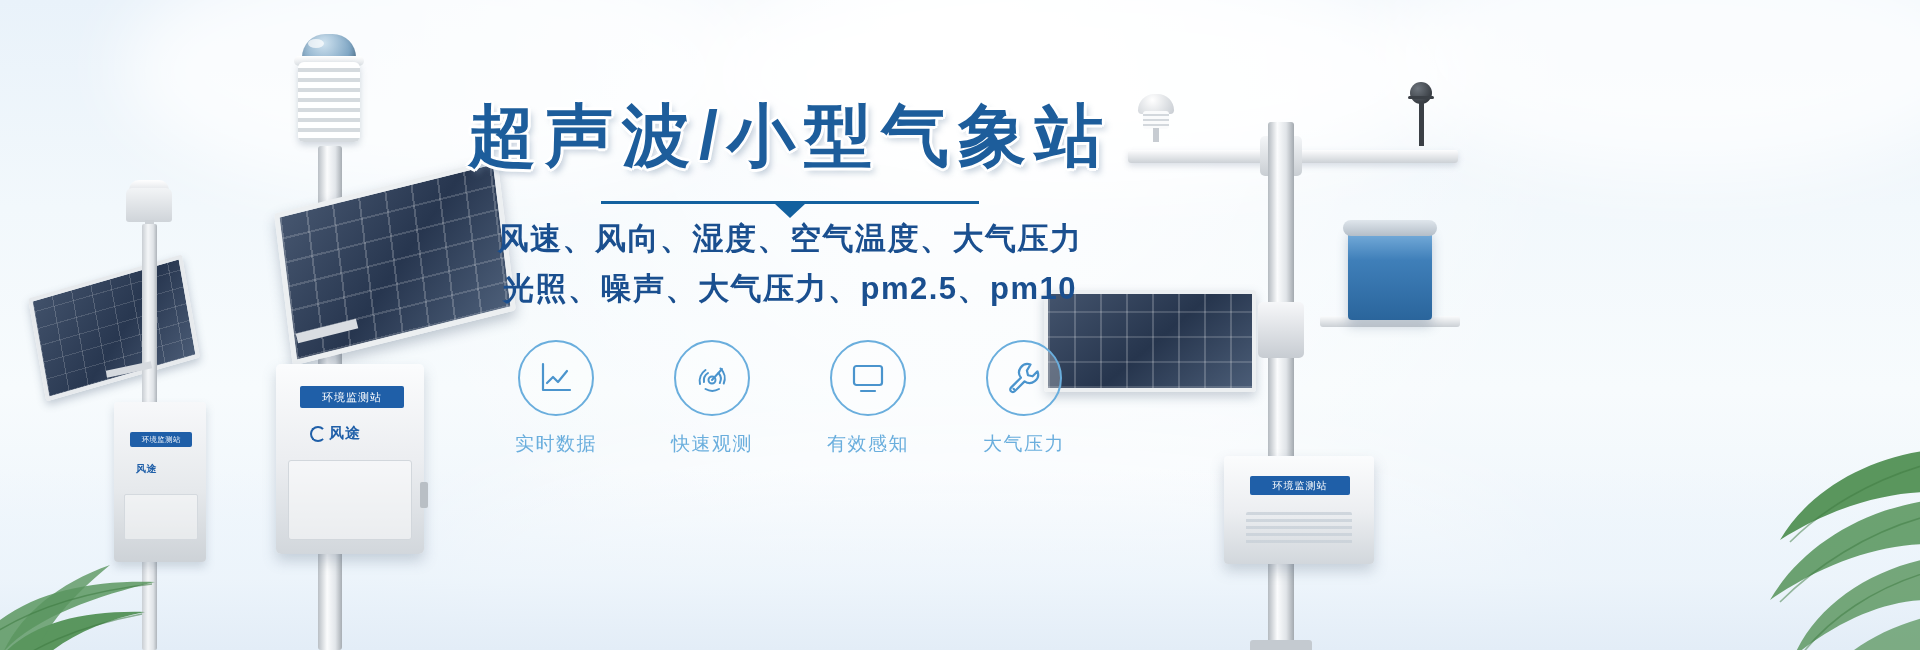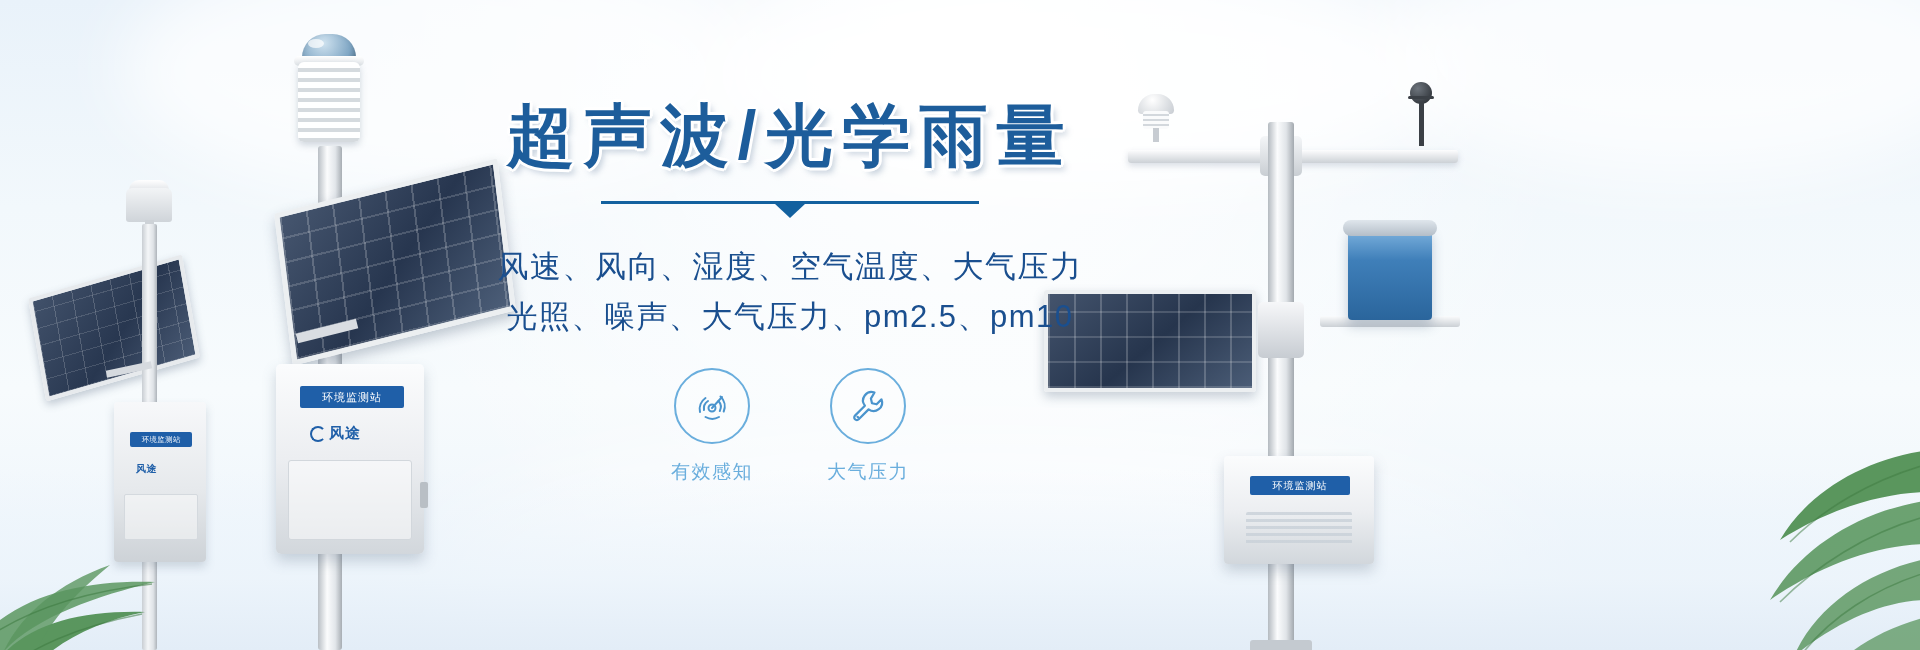--- a/index.html
+++ b/index.html
@@ -28,21 +28,21 @@
     line-height:1.16;white-space:nowrap;
     text-shadow:
       2px 2px 0 #ffffff, -2px 2px 0 #ffffff, 2px -2px 0 #ffffff, -2px -2px 0 #ffffff,
       0 3px 0 #ffffff, 3px 0 0 #ffffff, 0 -3px 0 #ffffff, -3px 0 0 #ffffff,
       4px 5px 6px rgba(120,145,170,.45);
   }
   .divider{position:relative;width:378px;height:3px;background:#13619f;margin:26px auto 0 auto;}
   .divider .tri{position:absolute;left:50%;transform:translateX(-50%);top:2px;
     width:0;height:0;border-left:16px solid transparent;border-right:16px solid transparent;
     border-top:15px solid #13619f;}
-  .sub{margin-top:38px;}
+  .sub{margin-top:10px;font-weight:bold;}
   .sub-line{font-size:31px;color:#1a4f8f;letter-spacing:1.5px;line-height:1.62;white-space:nowrap;}
 
   
   .features{display:flex;justify-content:center;gap:56px;margin-top:26px;}
   .feature{width:100px;text-align:center;}
   .fcircle{width:76px;height:76px;margin:0 auto;border-radius:50%;
     border:2px solid #6aaedd;display:flex;align-items:center;justify-content:center;
     background:rgba(255,255,255,.25);}
   .fcircle svg{display:block;}
   .flabel{margin-top:15px;font-size:19px;color:#6aaedd;letter-spacing:1.5px;white-space:nowrap;}
@@ -267,51 +267,73 @@
       <g stroke="#3d7a40" stroke-width="1.6" opacity=".5" fill="none">
         <path d="M298 84 C240 100 192 130 160 162"></path>
         <path d="M298 136 C236 152 184 188 150 222"></path>
         <path d="M298 192 C244 208 200 238 172 274"></path>
       </g>
     </svg>
   </div>
 
   <div class="center">
 
-    <div class="title">超声波/光学雨量</div>
+    <div class="title">超声波/小型气象站</div>
 
     <div class="divider">
       <span class="tri"></span>
     </div>
 
     <div class="sub">
       <div class="sub-line">风速、风向、湿度、空气温度、大气压力</div>
       <div class="sub-line">光照、噪声、大气压力、pm2.5、pm10</div>
     </div>
 
     <div class="features">
 
+      <div class="feature">
+        <div class="fcircle">
+          <span>
+            <svg width="40" height="40" viewBox="0 0 40 40" fill="none" stroke="#4a94cd" stroke-width="2.2" stroke-linecap="round" stroke-linejoin="round">
+              <path d="M7 6 V32 H34"></path>
+              <path d="M11 25 L17 19 L22 24 L31 13"></path>
+            </svg>
+          </span>
+        </div>
+        <div class="flabel">实时数据</div>
+      </div>
 
       <div class="feature">
         <div class="fcircle">
           <span>
             <svg width="40" height="40" viewBox="0 0 40 40" fill="none" stroke="#4a94cd" stroke-width="2" stroke-linecap="round">
               <path d="M20 22 m-3.5 0 a3.5 3.5 0 1 0 7 0 a3.5 3.5 0 1 0 -7 0"></path>
               <path d="M12 24 a9 9 0 0 1 4-9"></path>
               <path d="M26.5 15 a9 9 0 0 1 1.3 10"></path>
               <path d="M8 26 a13.5 13.5 0 0 1 5.5-14"></path>
               <path d="M28.5 10.5 a13.5 13.5 0 0 1 3.2 15"></path>
               <path d="M13.5 31 a13.5 13.5 0 0 0 13.5 0"></path>
               <path d="M20 22 L30 11"></path>
             </svg>
           </span>
         </div>
+        <div class="flabel">快速观测</div>
+      </div>
+
+      <div class="feature">
+        <div class="fcircle">
+          <span>
+            <svg width="42" height="42" viewBox="0 0 42 42" fill="none" stroke="#4a94cd" stroke-width="2.2" stroke-linecap="round" stroke-linejoin="round">
+              <rect x="7" y="9" width="28" height="19" rx="2.5"></rect>
+              <path d="M14 34 H28"></path>
+            </svg>
+          </span>
+        </div>
         <div class="flabel">有效感知</div>
       </div>
-
 
       <div class="feature">
         <div class="fcircle">
           <span>
             <svg width="42" height="42" viewBox="0 0 42 42" fill="none" stroke="#4a94cd" stroke-width="2.2" stroke-linecap="round" stroke-linejoin="round">
               <path d="M27.5 7.5 a8.5 8.5 0 0 0 -9.6 13.2 L8 30.6 a2.6 2.6 0 0 0 3.7 3.7 l9.9 -9.9 a8.5 8.5 0 0 0 12.9 -10 l-4.9 4.9 l-4.6 -1.1 l-1.1 -4.6 z"></path>
               <path d="M10.5 31.8 l0.6 0.6"></path>
             </svg>
           </span>
         </div>

